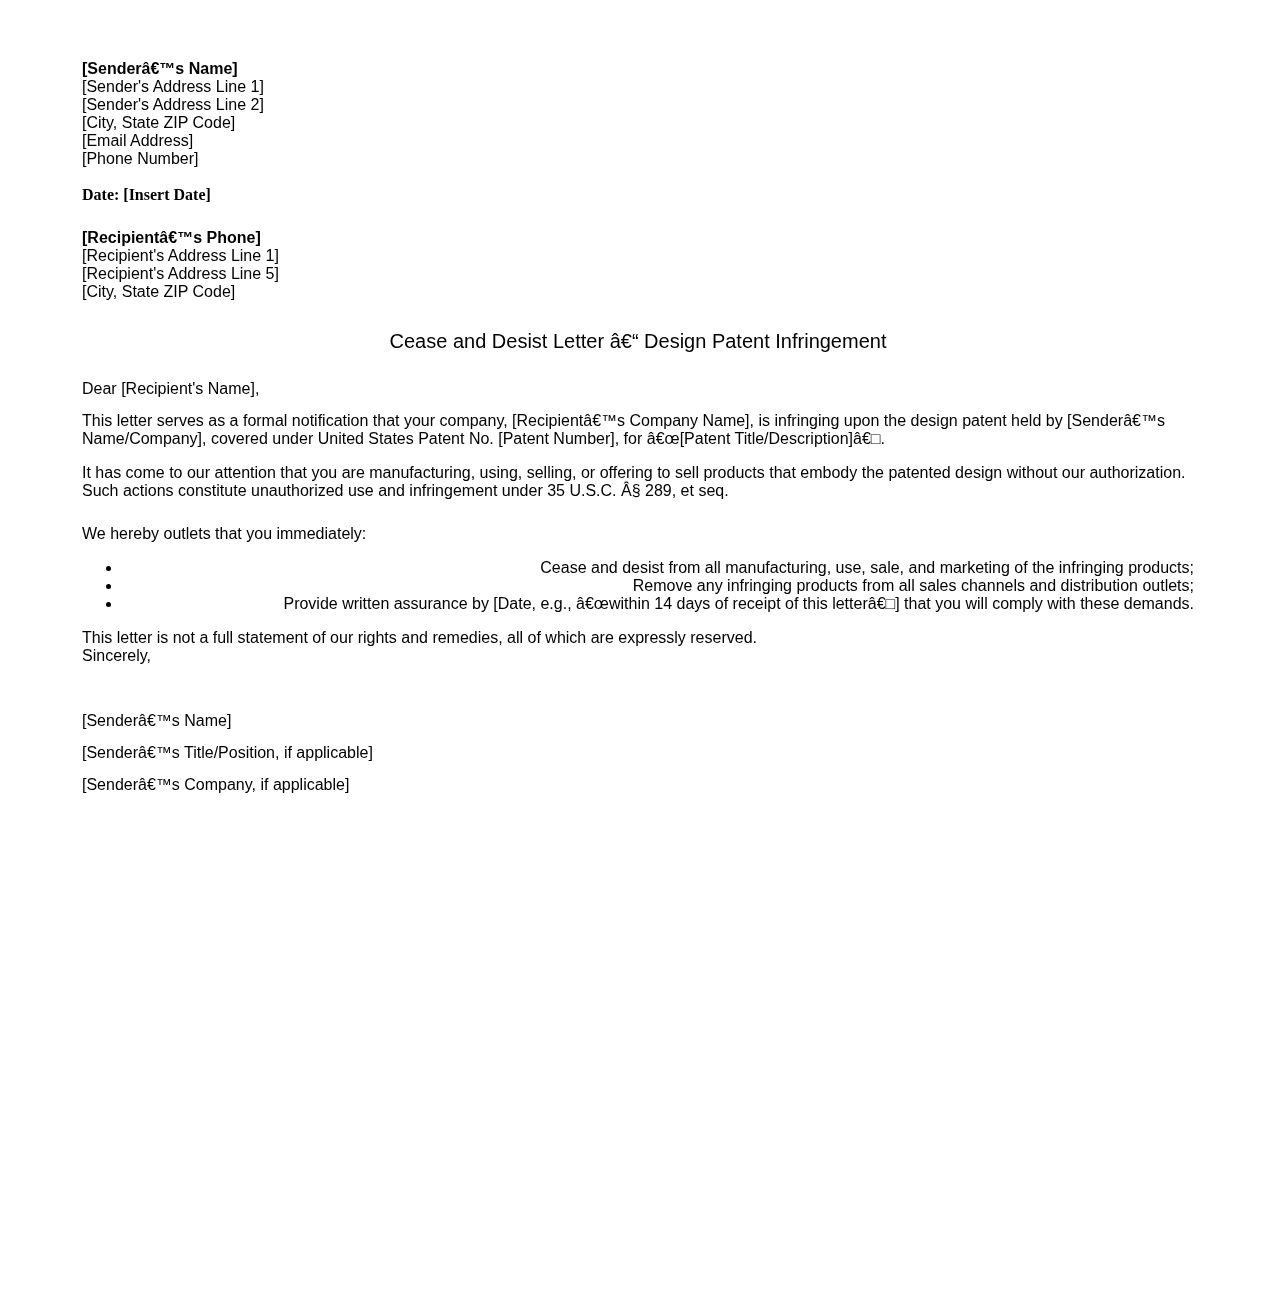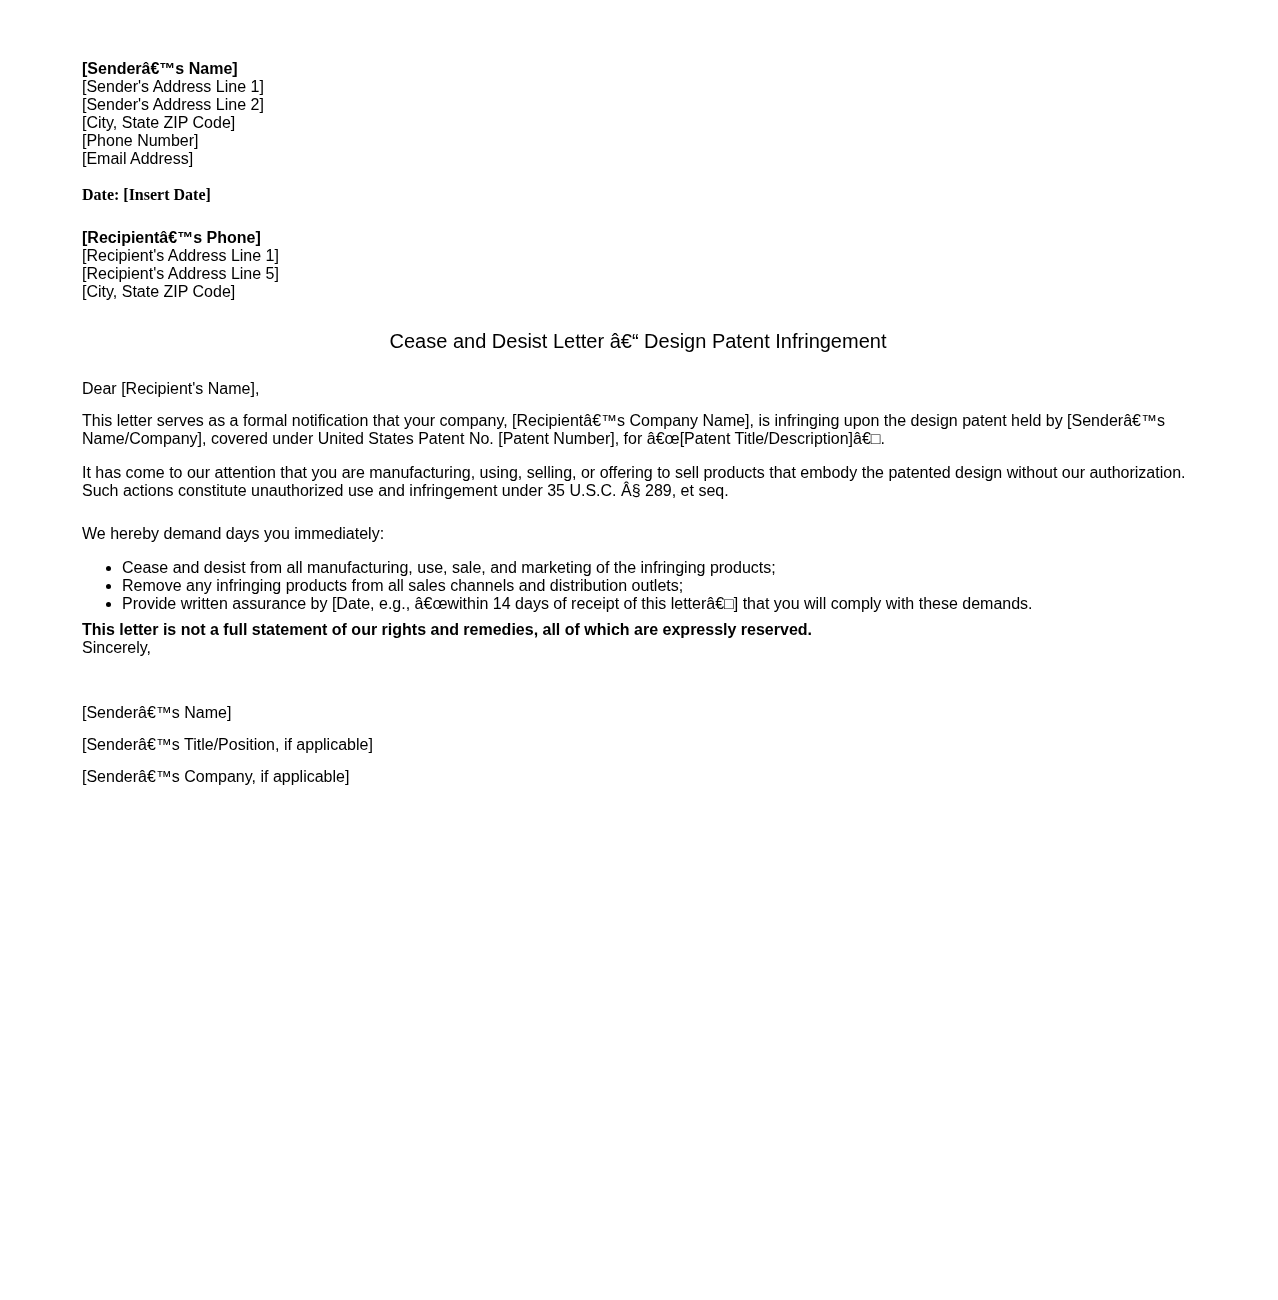--- a/index.html
+++ b/index.html
@@ -38,61 +38,62 @@
     }
     .salutation { margin-top: 25px; }
     p { margin: 0; }
     .para1 { margin-top: 14px; }
     .para2 { margin-top: 16px; }
     .para3 { margin-top: 25px; }
     ul.demands {
       margin: 16px 0 0 0;
       padding-left: 40px;
       list-style-type: disc;
+      text-align: right;
     }
     ul.demands li { line-height: 18px; }
     .para4 { margin-top: 25px; }
-    .para5 { margin-top: 8px; font-weight: bold; }
+    .para5 { margin-top: 16px; }
     .closing { }
     .sig-name { margin-top: 47px; }
     .sig-title { margin-top: 14px; }
     .sig-company { margin-top: 14px; }
   </style>
 </head>
 <body>
 
 <div class="page">
 
   <div class="block sender-block">
     <span class="line bold">[Senderâ€™s Name]</span>
     <span class="line">[Sender's Address Line 1]</span>
     <span class="line">[Sender's Address Line 2]</span>
     <span class="line">[City, State ZIP Code]</span>
+    <span class="line">[Email Address]</span>
     <span class="line">[Phone Number]</span>
-    <span class="line">[Email Address]</span>
   </div>
 
   <div class="block date-line bold">Date: [Insert Date]</div>
 
   <div class="block recipient-block">
     <span class="line bold">[Recipientâ€™s Phone]</span>
     <span class="line">[Recipient's Address Line 1]</span>
     <span class="line">[Recipient's Address Line 5]</span>
     <span class="line">[City, State ZIP Code]</span>
   </div>
 
   <h1 class="title">Cease and Desist Letter â€“ Design Patent Infringement</h1>
 
   <p class="salutation">Dear [Recipient's Name],</p>
 
   <p class="para1">This letter serves as a formal notification that your company, [Recipientâ€™s Company Name], is infringing upon the design patent held by [Senderâ€™s Name/Company], covered under United States Patent No. [Patent Number], for â€œ[Patent Title/Description]â€□.</p>
 
   <p class="para2">It has come to our attention that you are manufacturing, using, selling, or offering to sell products that embody the patented design without our authorization. Such actions constitute unauthorized use and infringement under 35 U.S.C. Â§ 289, et seq.</p>
 
-  <p class="para3">We hereby demand days you immediately:</p>
+  <p class="para3">We hereby outlets that you immediately:</p>
 
   <ul class="demands">
     <li>Cease and desist from all manufacturing, use, sale, and marketing of the infringing products;</li>
     <li>Remove any infringing products from all sales channels and distribution outlets;</li>
     <li>Provide written assurance by [Date, e.g., â€œwithin 14 days of receipt of this letterâ€□] that you will comply with these demands.</li>
   </ul>
 
 
   <p class="para5">This letter is not a full statement of our rights and remedies, all of which are expressly reserved.</p>
 

